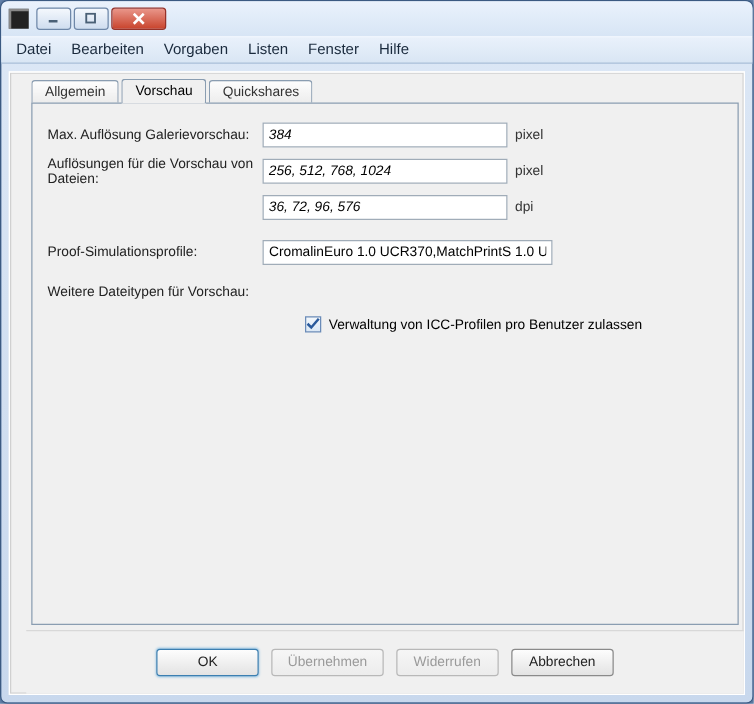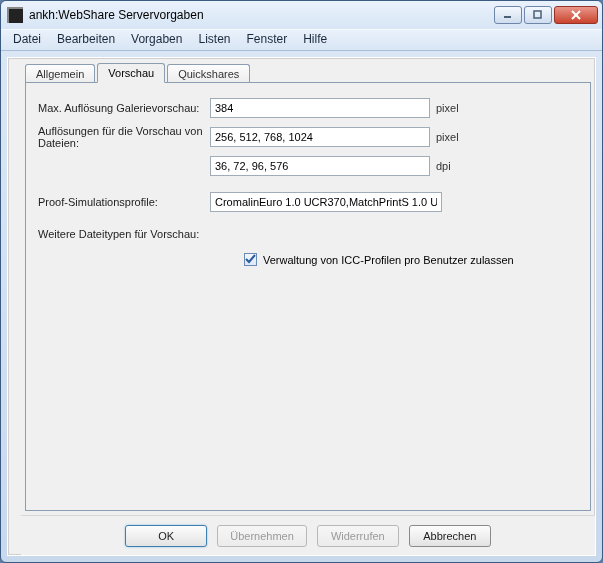--- a/index.html
+++ b/index.html
@@ -138,21 +138,21 @@
   }
   .text-input {
     height: 20px;
     border: 1px solid #a0acb8;
     background: #fff;
     padding: 2px 4px;
     font-size: 11px;
     font-family: inherit;
     outline: none;
   }
-  .w196 { width: 220px; }
+  .w196 { width: 196px; font-style: italic; }
   .unit {
     width: 36px;
     margin-left: 6px;
     color: #333;
     font-size: 11px;
   }
   .btn {
     height: 22px;
     border: 1px solid #8a8a8a;
     border-radius: 3px;
@@ -181,42 +181,41 @@
     border: 1px solid #6a8bb8;
     background: linear-gradient(#f2f7fc,#dbe8f5);
     margin-right: 6px;
     display: flex;
     align-items: center;
     justify-content: center;
     font-size: 10px;
     color: #2a5a9c;
   }
   .footer {
-    height: 40px;
+    height: 51px;
     display: flex;
     align-items: center;
     justify-content: center;
     gap: 10px;
     border-top: 1px solid #d8d8d8;
     background: #f0f0f0;
   }
   .footer .btn { min-width: 82px; }
   .footer .btn.primary {
     border: 1px solid #3c7fb1;
     box-shadow: 0 0 2px #7ab7e0;
   }
 </style>
 </head>
 <body>
 
 <div class="window">
 
   <div class="titlebar">
     <div class="app-icon"></div>
-    <div class="title">ankh:WebShare Servervorgaben</div>
     <div class="win-controls">
       <div class="win-btn">
         <svg width="10" height="10">
             <line x1="1" y1="7" x2="8" y2="7" stroke="#4a6076" stroke-width="2"></line>
           </svg>
       </div>
       <div class="win-btn">
         <svg width="10" height="10">
             <rect x="1" y="1" width="7" height="7" fill="none" stroke="#4a6076" stroke-width="1.5"></rect>
           </svg>

